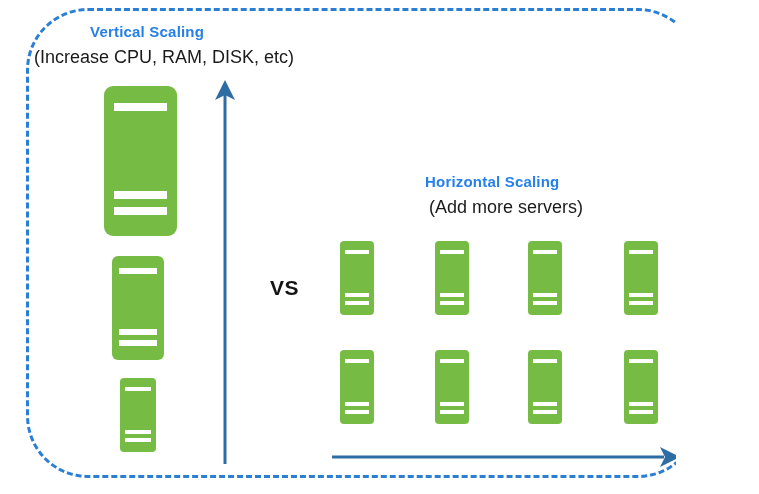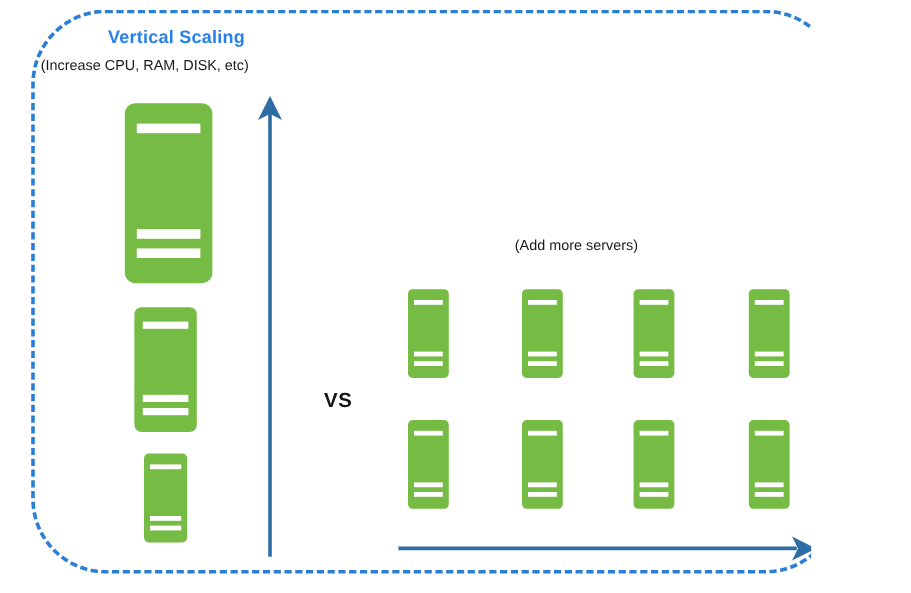--- a/index.html
+++ b/index.html
@@ -33,39 +33,38 @@
   .heading {
     position: absolute;
     font-weight: bold;
     font-size: 15px;
     color: #2680eb;
     white-space: nowrap;
     letter-spacing: 0.2px;
   }
   .subheading {
     position: absolute;
-    font-size: 12px;
+    font-size: 18px;
     color: #1a1a1a;
     white-space: nowrap;
   }
   #vs-title   { left: 90px;  top: 23px; }
   #vs-sub     { left: 34px;  top: 47px; }
   #hs-title   { left: 425px; top: 173px; }
   #hs-sub     { left: 429px; top: 197px; }
 
   
   .vs-label {
     position: absolute;
     left: 270px;
     top: 276px;
-    font-size: 17px;
+    font-size: 21px;
     font-weight: bold;
     color: #141414;
     letter-spacing: 0.5px;
-    margin-top: 48px;
   }
 
   
   .server {
     position: absolute;
     background: #76bb43;
     border-radius: 7px;
   }
   .server .bar {
     position: absolute;
@@ -85,20 +84,21 @@
 </head>
 <body>
 
 <div id="canvas">
 
   <div class="frame"></div>
 
   <div class="heading" id="vs-title">Vertical Scaling</div>
   <div class="subheading" id="vs-sub">(Increase CPU, RAM, DISK, etc)</div>
 
+  <div class="heading" id="hs-title">Horizontal Scaling</div>
   <div class="subheading" id="hs-sub">(Add more servers)</div>
 
   <div class="vs-label">VS</div>
 
   <svg class="arrow-svg" id="v-arrow" width="34" height="390">
     <line x1="17" y1="386" x2="17" y2="16" stroke="#2e6da4" stroke-width="3"></line>
     <polygon points="17,2 27,22 17,17 7,22" fill="#2e6da4"></polygon>
   </svg>
 
   <svg class="arrow-svg" id="h-arrow" width="360" height="34">

